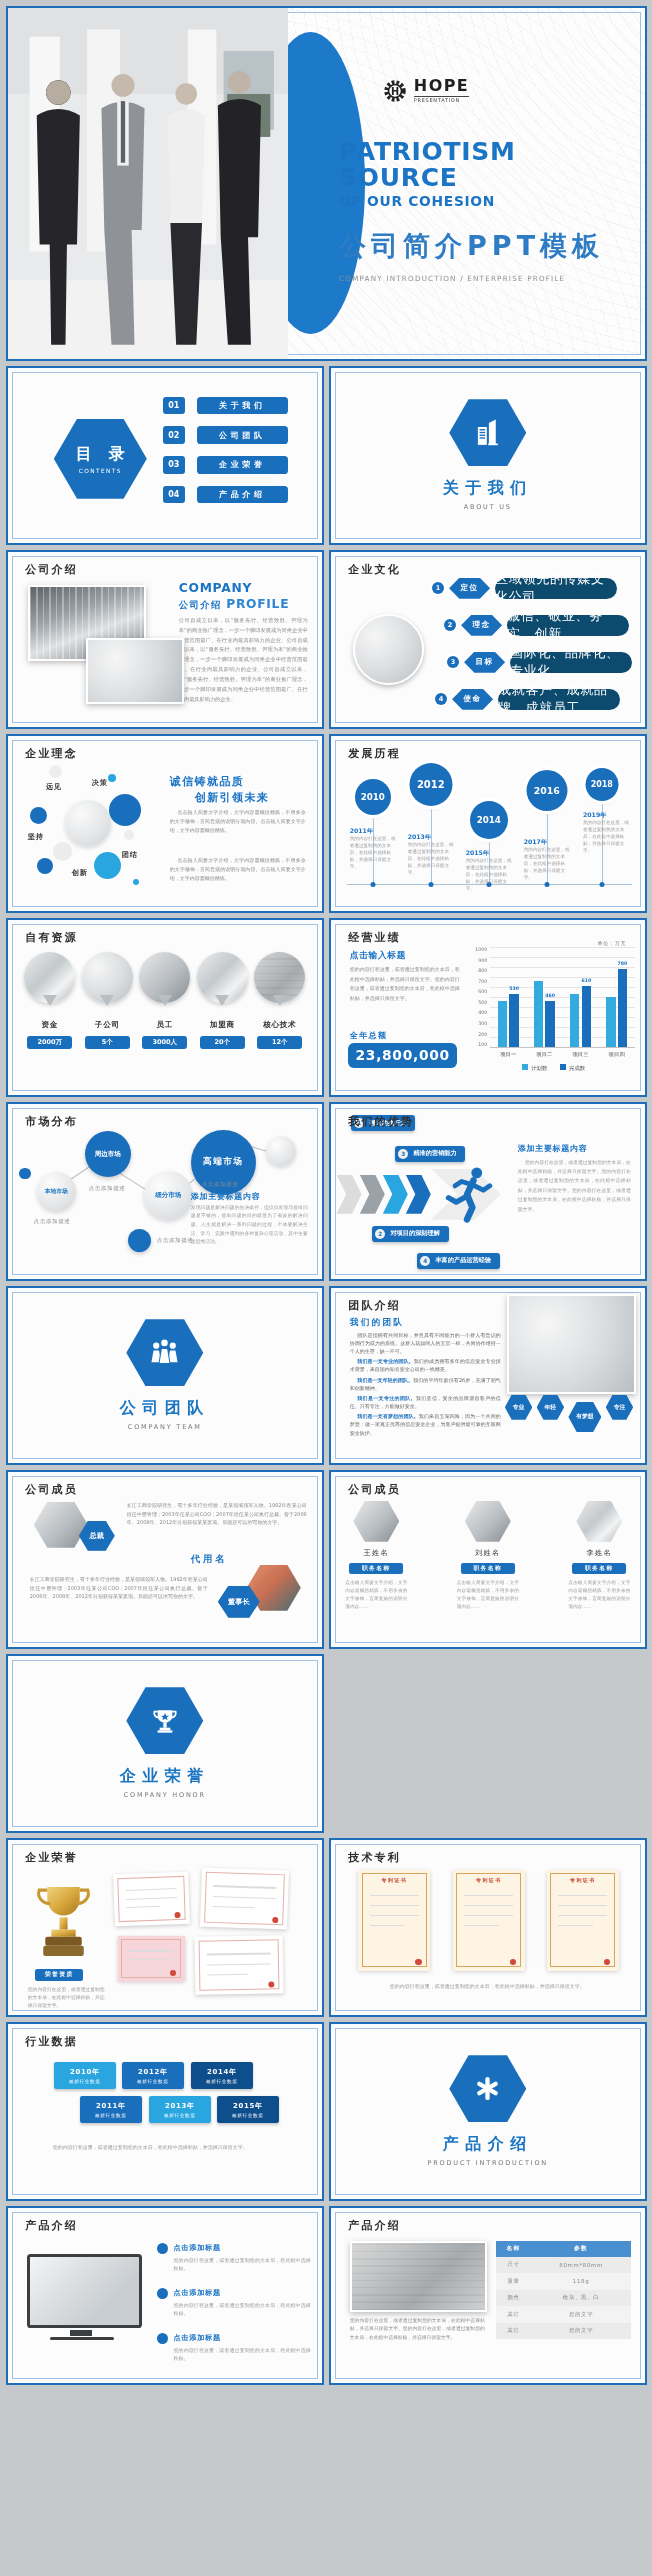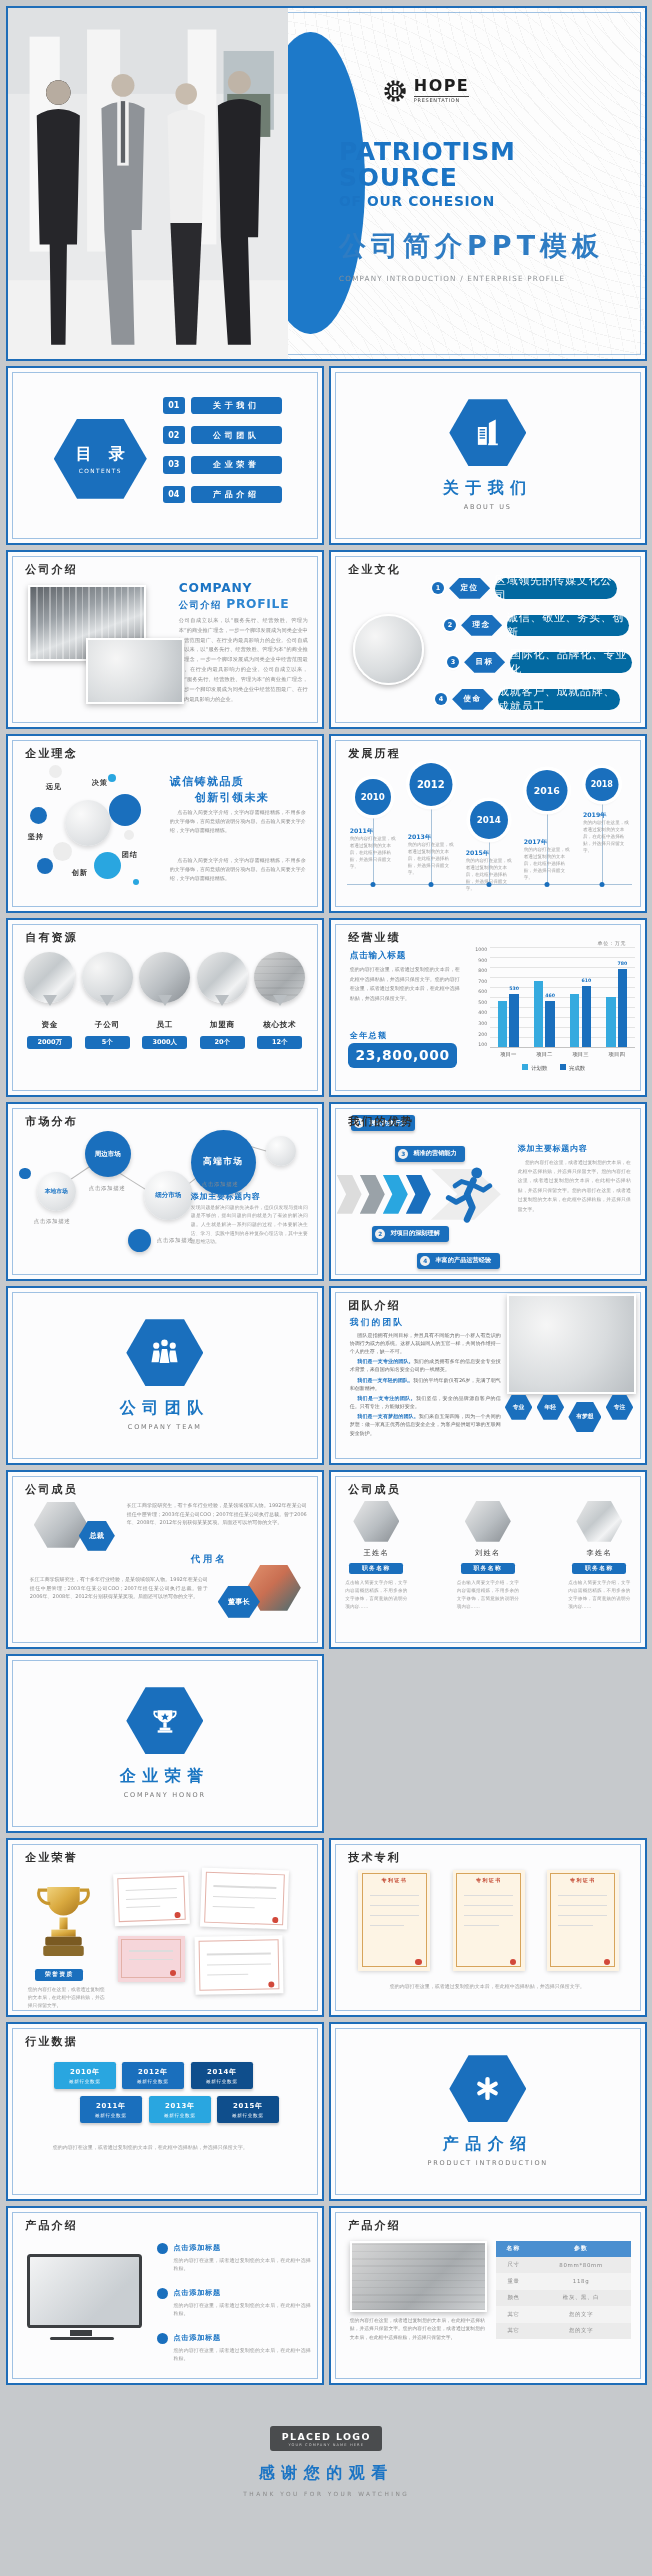--- a/index.html
+++ b/index.html
@@ -30,41 +30,41 @@
   .logo-sub{font-size:5px;color:#444;letter-spacing:0.7px;border-top:0.7px solid #444;margin-top:1.4px;padding-top:0.7px;}
   .cv-t1{font-size:25px;font-weight:900;color:#1b74c4;line-height:1.05;letter-spacing:0.7px;margin-top:35px;}
   .cv-t3{font-size:13.8px;font-weight:900;color:#1b74c4;letter-spacing:0.7px;margin-top:1.4px;}
   .cv-cn{font-size:27px;font-weight:bold;color:#2e7cc3;letter-spacing:5px;margin-top:19px;white-space:nowrap;}
   .cv-en{font-size:7.2px;color:#8b8f93;letter-spacing:1.2px;margin-top:10px;}
   
   .toc-hex{position:absolute;left:46px;top:51px;width:93px;height:80px;display:flex;flex-direction:column;align-items:center;justify-content:center;color:#fff;}
   .toc-cn{font-size:16px;font-weight:bold;letter-spacing:5.8px;margin-left:5.8px;}
   .toc-en{font-size:5.8px;letter-spacing:1.4px;margin-top:2.9px;}
   .toc-items{position:absolute;left:155px;top:29px;}
-  .toc-it{display:flex;gap:6px;margin-bottom:12.3px;}
+  .toc-it{display:flex;gap:12px;margin-bottom:12.3px;}
   .toc-num{width:22px;height:17.4px;background:#1a6fbd;border-radius:2.9px;color:#fff;font-size:8px;font-weight:bold;display:flex;align-items:center;justify-content:center;}
   .toc-bar{width:91px;height:17.4px;background:#1a6fbd;border-radius:3.6px;color:#fff;font-size:8px;font-weight:bold;letter-spacing:3.6px;display:flex;align-items:center;justify-content:center;}
   
   .sec{display:flex;flex-direction:column;align-items:center;justify-content:center;height:100%;}
   .sec-hex{width:77px;height:67px;display:flex;align-items:center;justify-content:center;}
   .sec-cn{margin-top:11.6px;font-size:16px;font-weight:bold;color:#1a75c2;letter-spacing:6.5px;}
   .sec-en{margin-top:4.3px;font-size:6.5px;color:#777;letter-spacing:1.8px;}
   
   .prof-img1{position:absolute;left:20px;top:33px;width:114px;height:72px;}
   .prof-img2{position:absolute;left:78px;top:86px;width:94px;height:62px;z-index:2;}
   .prof-en1{position:absolute;left:171px;top:29px;font-size:12.3px;font-weight:900;color:#1b74c4;letter-spacing:0.7px;}
   .prof-cnline{position:absolute;left:171px;top:45px;font-size:9.4px;font-weight:bold;color:#1b74c4;letter-spacing:1.4px;}
   .prof-en2{font-size:12.3px;font-weight:900;letter-spacing:0.7px;color:#2e86d1;margin-left:4.3px;}
   .prof-body{position:absolute;left:171px;top:64px;width:129px;font-size:5.2px;line-height:1.9;color:#8a8a8a;text-align:justify;}
   
   .cul-img{position:absolute;left:22px;top:62px;width:67px;height:67px;border-radius:50%;}
   .cul-row{position:absolute;display:flex;align-items:center;gap:5px;}
   .cul-num{width:12.3px;height:12.3px;border-radius:50%;background:#1a6fbd;color:#fff;font-size:6.5px;font-weight:bold;display:flex;align-items:center;justify-content:center;box-shadow:0 0 0 2.2px #fff,0 0.7px 2.2px rgba(0,0,0,.3);}
   .cul-tag{width:41px;height:21px;display:flex;align-items:center;justify-content:center;color:#fff;font-size:7.6px;font-weight:bold;letter-spacing:1.4px;}
-  .cul-bar{width:122px;height:21px;background:#0369a1;border-radius:11px;color:#fff;font-size:11px;display:flex;align-items:center;justify-content:center;letter-spacing:0.7px;}
+  .cul-bar{width:122px;height:21px;background:#0c4a6e;border-radius:11px;color:#fff;font-size:13px;display:flex;align-items:center;justify-content:center;letter-spacing:0.7px;}
   
   .phi-bub{position:absolute;border-radius:50%;}
   .phi-lab{position:absolute;font-size:7.2px;font-weight:bold;color:#3a3a3a;letter-spacing:0.7px;}
   .phi-h{position:absolute;left:162px;top:38px;font-size:11px;font-weight:bold;color:#1b74c4;letter-spacing:1.4px;}
   .phi-p{position:absolute;width:136px;font-size:5px;line-height:1.85;color:#8a8a8a;text-align:justify;text-indent:1.5em;}
   
   .tl{position:absolute;left:16px;right:13px;top:26px;height:133px;}
   .tl-base{position:absolute;left:0;right:0;bottom:10px;height:0.7px;background:#a9c3da;}
   .ms{position:absolute;width:52px;top:0;bottom:0;}
   .ms-c{position:absolute;left:50%;transform:translateX(-50%);border-radius:50%;background:#1a6fbd;color:#fff;font-weight:bold;display:flex;align-items:center;justify-content:center;box-shadow:0 0 0 3.6px #fff,0 2.2px 3.6px rgba(0,0,0,.2);z-index:2;}
@@ -788,23 +788,15 @@
             </tr>
         <tr>
               <td>其它</td>
               <td>您的文字</td>
             </tr>
       </tbody>
         </table>
     </div>
   </div>
 
-  <div class="footer">
-    <div class="f-logo">
-      <div class="f-logo-t">PLACED LOGO</div>
-      <div class="f-logo-s">YOUR COMPANY NAME HERE</div>
-    </div>
-    <div class="f-cn">感谢您的观看</div>
-    <div class="f-en">THANK YOU FOR YOUR WATCHING</div>
-  </div>
 
 </div>
 
 
 </body></html>

